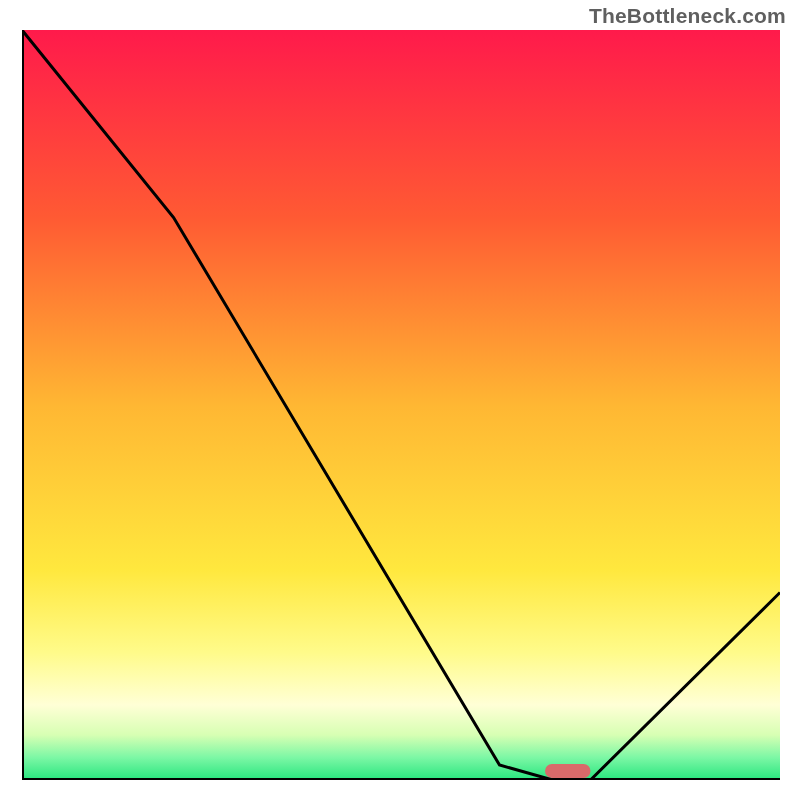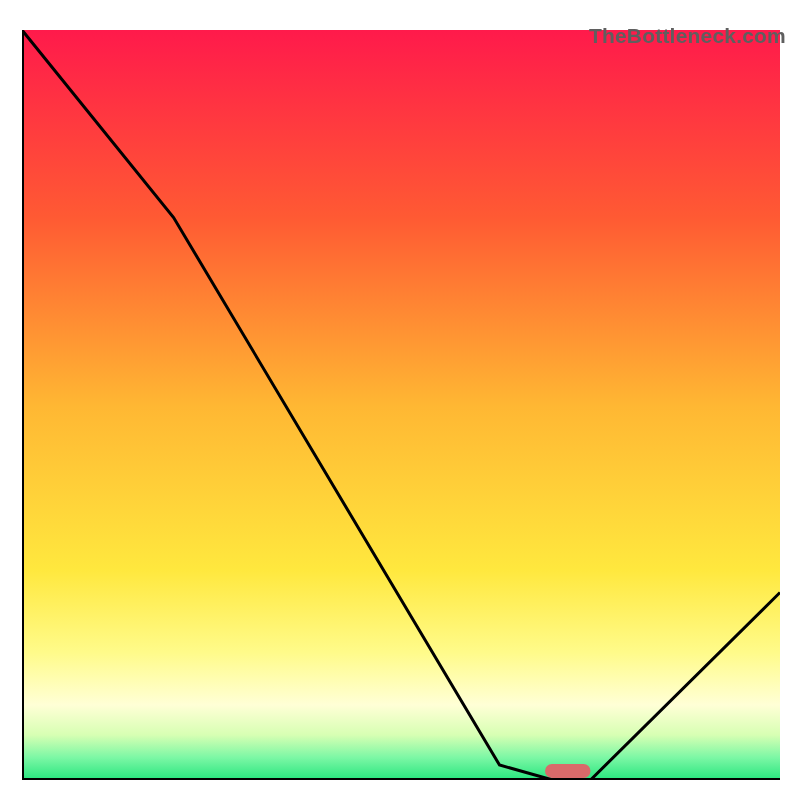--- a/index.html
+++ b/index.html
@@ -18,21 +18,20 @@
   }
   .watermark {
     position: absolute;
     top: 4px;
     right: 14px;
     font-size: 21px;
     font-weight: 600;
     color: #5f5f5f;
     letter-spacing: 0.2px;
     z-index: 10;
-    margin-top: 20px;
   }
   .plot {
     position: absolute;
     left: 22px;
     top: 30px;
     width: 758px;
     height: 750px;
   }
   svg {
     display: block;

